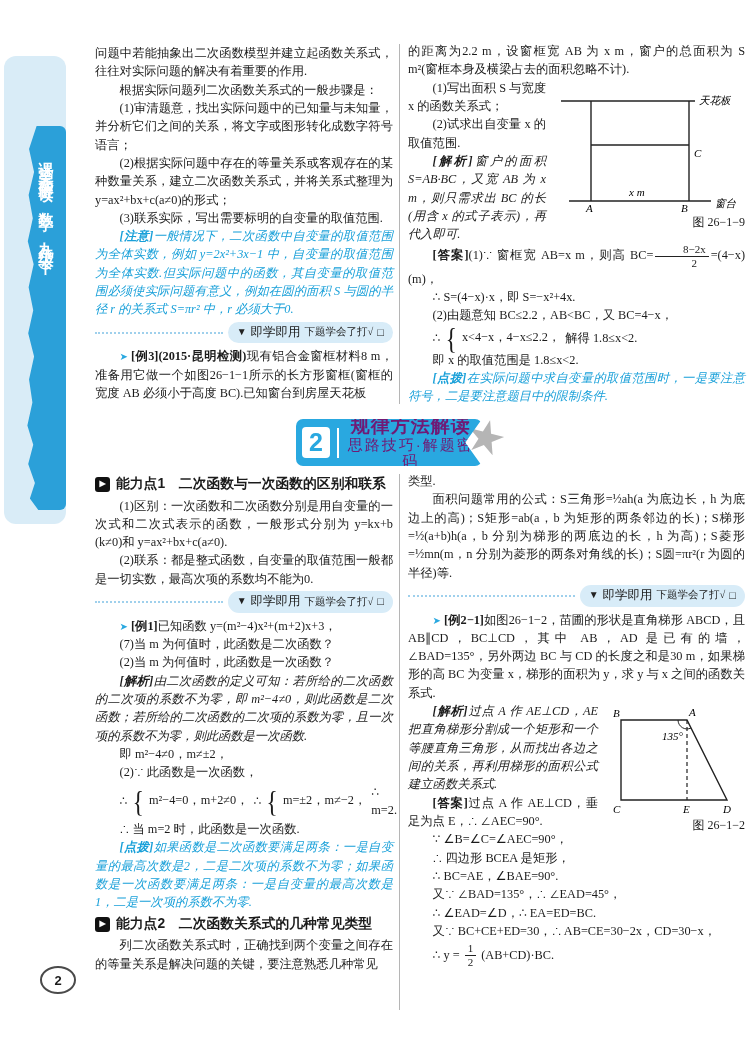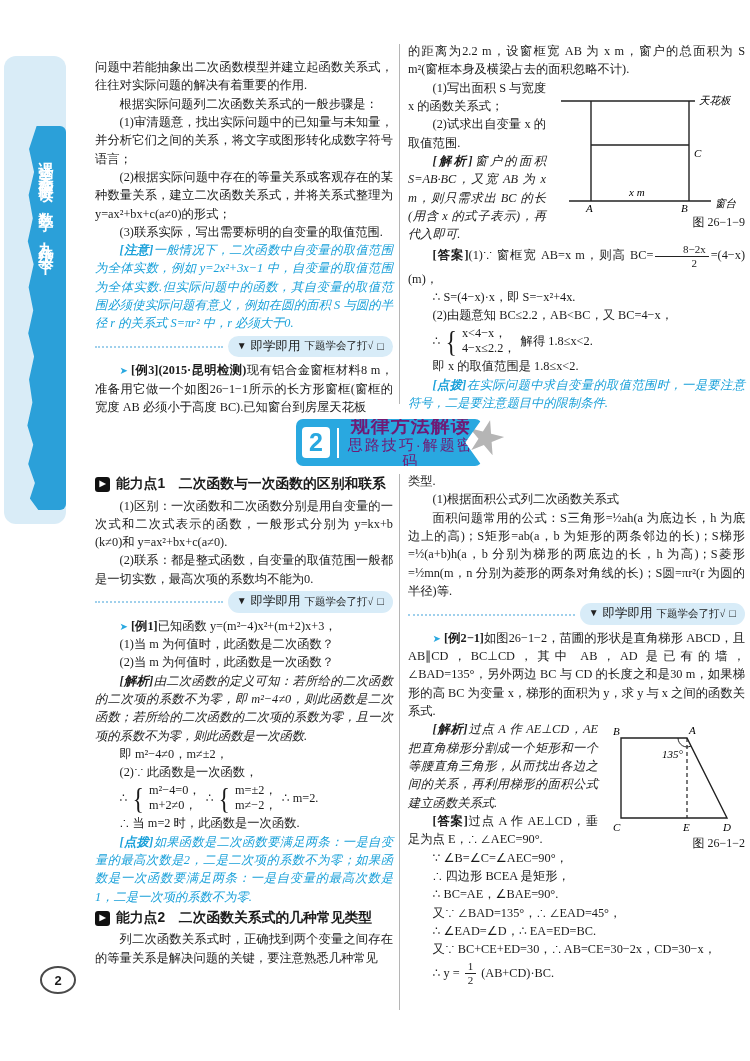--- a/index.html
+++ b/index.html
@@ -39,21 +39,21 @@
   .pill .tri{color:#222;font-size:10px}
   .pill .big{font-family:"Liberation Sans",sans-serif;font-weight:normal;font-size:12.5px}
   .pill .small{font-size:10.5px}
   .pill .box{font-size:11px}
   
   .frac{display:inline-flex;flex-direction:column;vertical-align:middle;text-align:center;
         line-height:1.15;font-size:11px;margin:0 2px}
   .frac .num{border-bottom:1px solid #222;padding:0 3px}
   .sysrow{display:flex;align-items:center;gap:5px;margin:1px 0 1px 2em;text-align:left}
   .brace{font-size:24px;font-weight:400;transform:scaleY(1.25);line-height:1}
-  .syslines{display:flex;flex-direction:column;line-height:1.25;font-size:12.3px}
+  .syslines{display:flex;line-height:1.25;font-size:12.3px}
   .fracrow{display:flex;align-items:center;gap:3px;margin:2px 0 0 2em;text-align:left}
   
   .figbox{float:right;text-align:right;margin:2px 0 2px 7px}
   .figbox svg{display:block}
   .figcap{font-size:12px;margin-top:1px}
   .figtxt{font-style:italic;font-size:11px;font-family:"Liberation Serif",serif}
   .figcn{font-size:10.5px;font-style:italic}
   
   .banner{position:absolute;left:296px;top:419px;width:196px;height:47px}
   .banner-star{position:absolute;right:-14px;top:-4px;font-size:46px;color:#b5b5b5;
@@ -73,21 +73,21 @@
 <body>
 
 <div class="side-strip"></div>
 <div class="ribbon"></div>
 <div class="ribbon-text">课堂完全解读　数学　九年级（下）</div>
 <div class="page-num">2</div>
 
 <div class="divider" style="top:44px;height:360px"></div>
 <div class="divider" style="top:474px;height:536px"></div>
 
-<div class="col" style="left:95px;top:58px;width:298px">
+<div class="col" style="left:95px;top:44px;width:298px">
   <p>问题中若能抽象出二次函数模型并建立起函数关系式，往往对实际问题的解决有着重要的作用.</p>
   <p class="ind">根据实际问题列二次函数关系式的一般步骤是：</p>
   <p class="ind">(1)审清题意，找出实际问题中的已知量与未知量，并分析它们之间的关系，将文字或图形转化成数字符号语言；</p>
   <p class="ind">(2)根据实际问题中存在的等量关系或客观存在的某种数量关系，建立二次函数关系式，并将关系式整理为 y=ax²+bx+c(a≠0)的形式；</p>
   <p class="ind">(3)联系实际，写出需要标明的自变量的取值范围.</p>
   <p class="ind note"><span class="lab">[注意]</span><span>一般情况下，二次函数中自变量的取值范围为全体实数，例如 y=2x²+3x−1 中，自变量的取值范围为全体实数.但实际问题中的函数，其自变量的取值范围必须使实际问题有意义，例如在圆的面积 S 与圆的半径 r 的关系式 S=πr² 中，r 必须大于0.</span></p>
   <div class="pill-row">
     <div class="dots"></div>
     <div class="pill">
       <span class="tri">▼</span>
@@ -161,21 +161,21 @@
   <div class="pill-row">
     <div class="dots"></div>
     <div class="pill">
       <span class="tri">▼</span>
       <span class="big">即学即用</span>
       <span class="small">下题学会了打√</span>
       <span class="box">□</span>
     </div>
   </div>
   <p class="ind"><span class="marker">➤</span><span class="lab">[例1]</span><span>已知函数 y=(m²−4)x²+(m+2)x+3，</span></p>
-  <p class="ind">(1)当 m 为何值时，此函数是二次函数？</p>
+  <p class="ind">(7)当 m 为何值时，此函数是二次函数？</p>
   <p class="ind">(2)当 m 为何值时，此函数是一次函数？</p>
   <p class="ind kai"><span class="lab">[解析]</span><span>由二次函数的定义可知：若所给的二次函数的二次项的系数不为零，即 m²−4≠0，则此函数是二次函数；若所给的二次函数的二次项的系数为零，且一次项的系数不为零，则此函数是一次函数.</span></p>
   <p class="ind">即 m²−4≠0，m≠±2，</p>
   <p class="ind">(2)∵ 此函数是一次函数，</p>
   <div class="sysrow">
     <span>∴</span>
     <span class="brace">{</span>
     <span class="syslines">
         <span>m²−4=0，</span>
         <span>m+2≠0，</span>
@@ -192,21 +192,20 @@
   <p class="ind note"><span class="lab">[点拨]</span><span>如果函数是二次函数要满足两条：一是自变量的最高次数是2，二是二次项的系数不为零；如果函数是一次函数要满足两条：一是自变量的最高次数是1，二是一次项的系数不为零.</span></p>
   <div class="hd">
     <span class="hd-icon">▶</span>
     <span>能力点2　二次函数关系式的几种常见类型</span>
   </div>
   <p class="ind">列二次函数关系式时，正确找到两个变量之间存在的等量关系是解决问题的关键，要注意熟悉几种常见</p>
 </div>
 
 <div class="col" style="left:408px;top:472px;width:337px">
   <p>类型.</p>
-  <p class="ind">(1)根据面积公式列二次函数关系式</p>
   <p class="ind">面积问题常用的公式：S三角形=½ah(a 为底边长，h 为底边上的高)；S矩形=ab(a，b 为矩形的两条邻边的长)；S梯形=½(a+b)h(a，b 分别为梯形的两底边的长，h 为高)；S菱形=½mn(m，n 分别为菱形的两条对角线的长)；S圆=πr²(r 为圆的半径)等.</p>
   <div class="pill-row">
     <div class="dots"></div>
     <div class="pill">
       <span class="tri">▼</span>
       <span class="big">即学即用</span>
       <span class="small">下题学会了打√</span>
       <span class="box">□</span>
     </div>
   </div>

